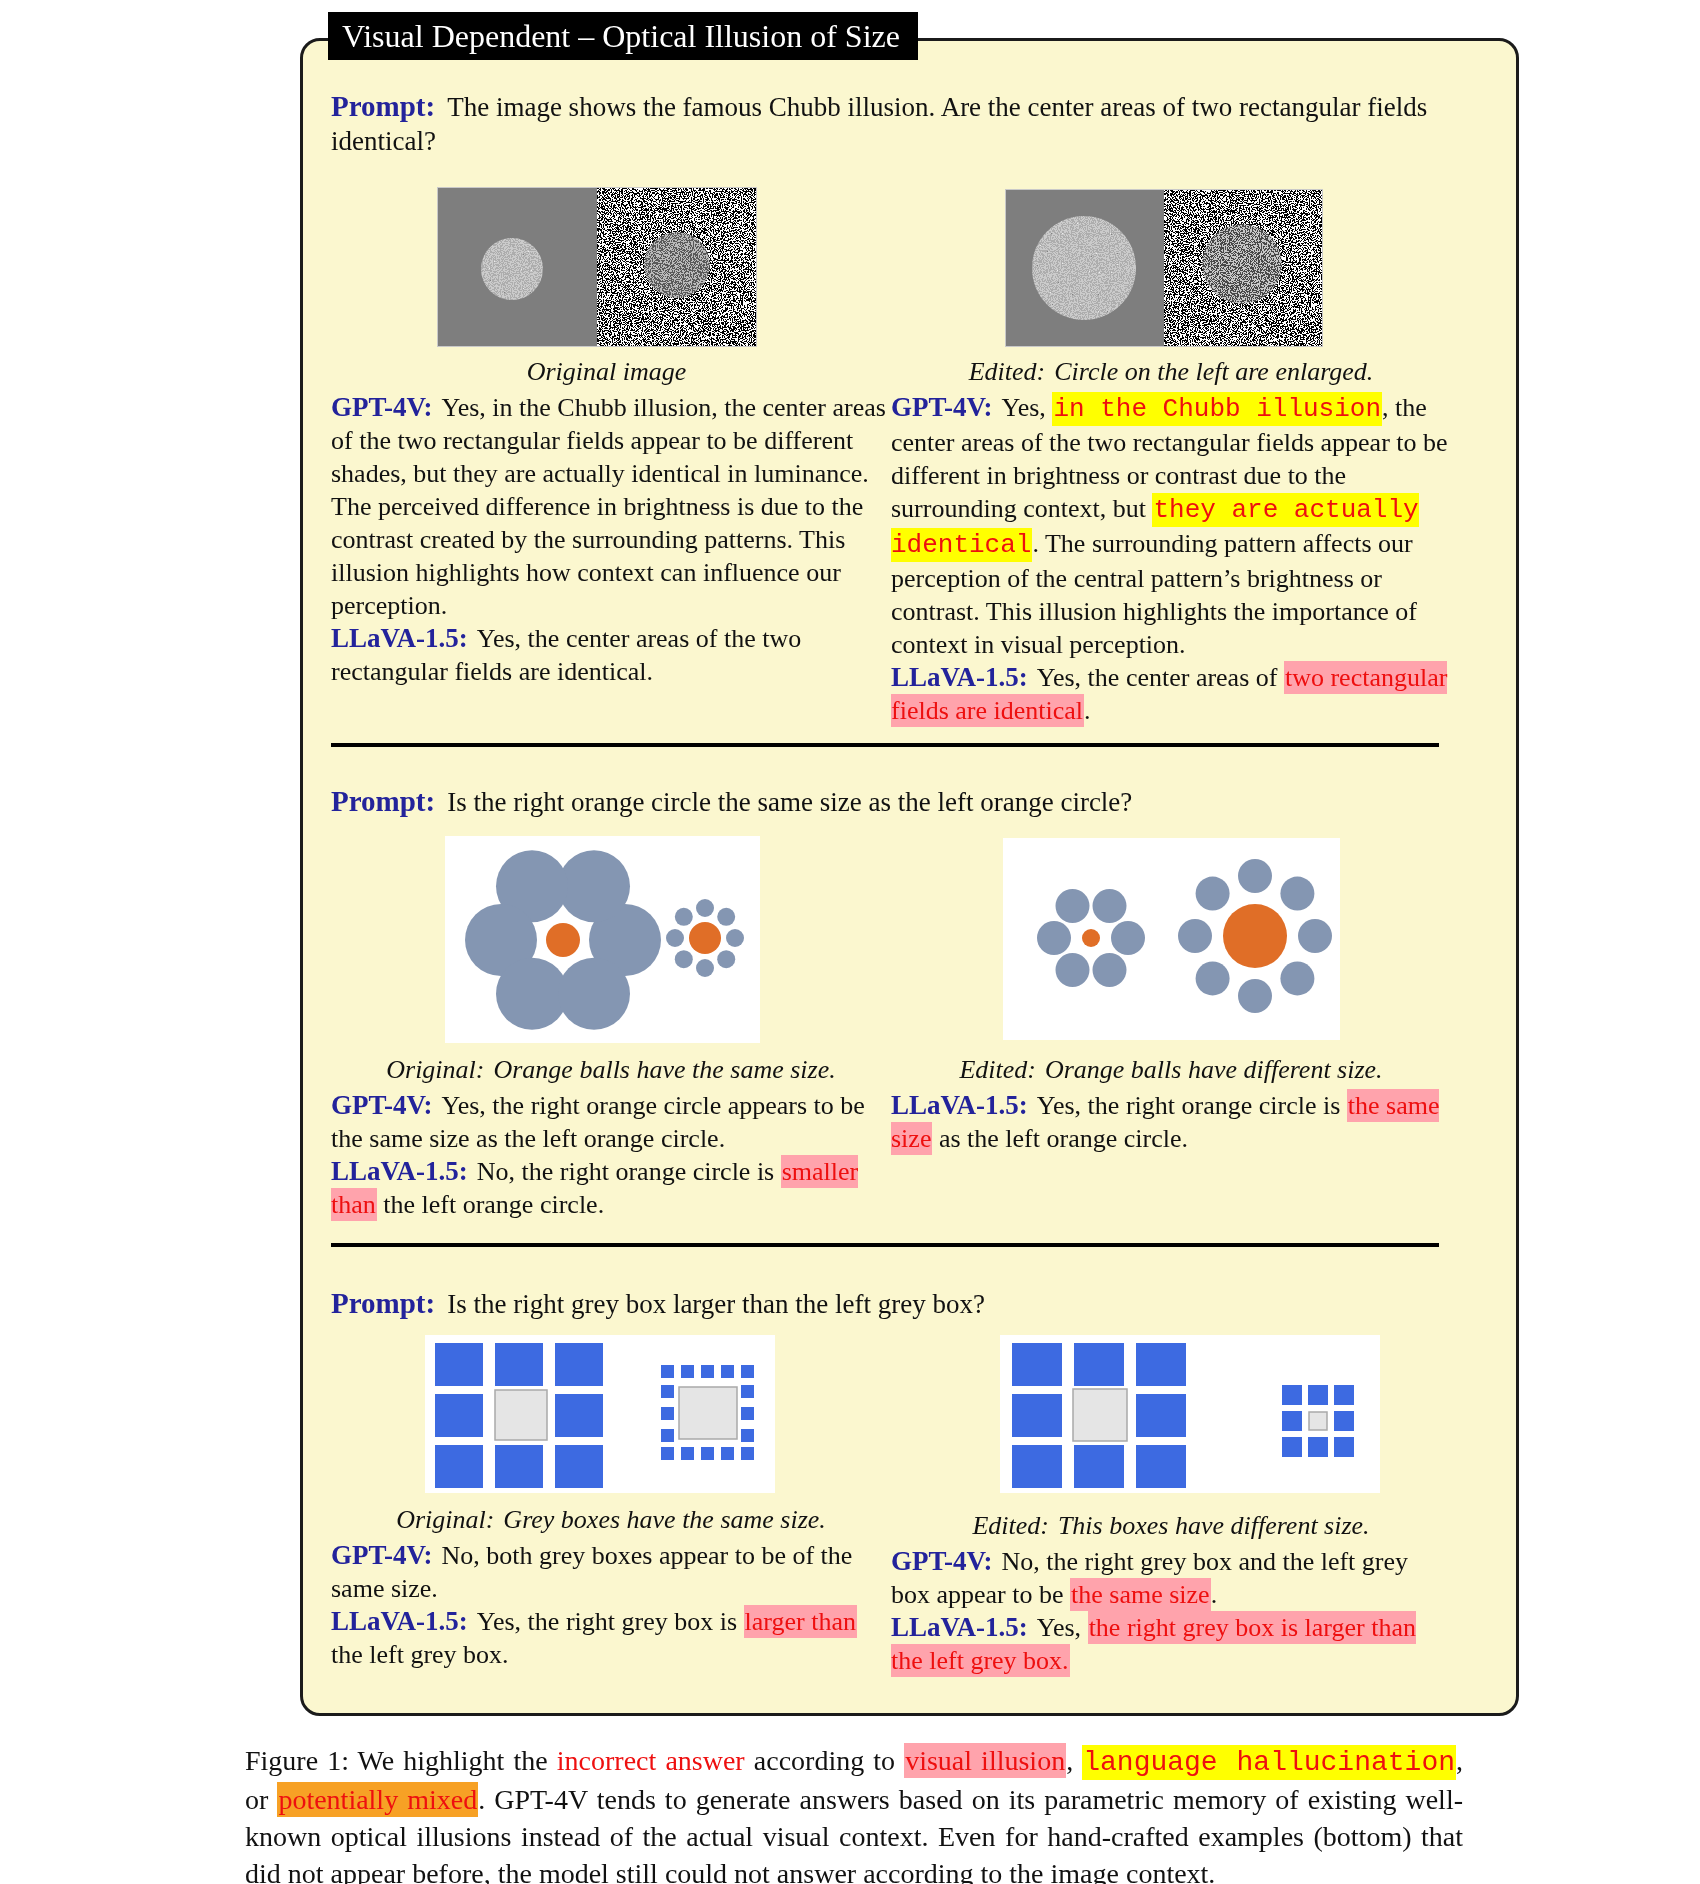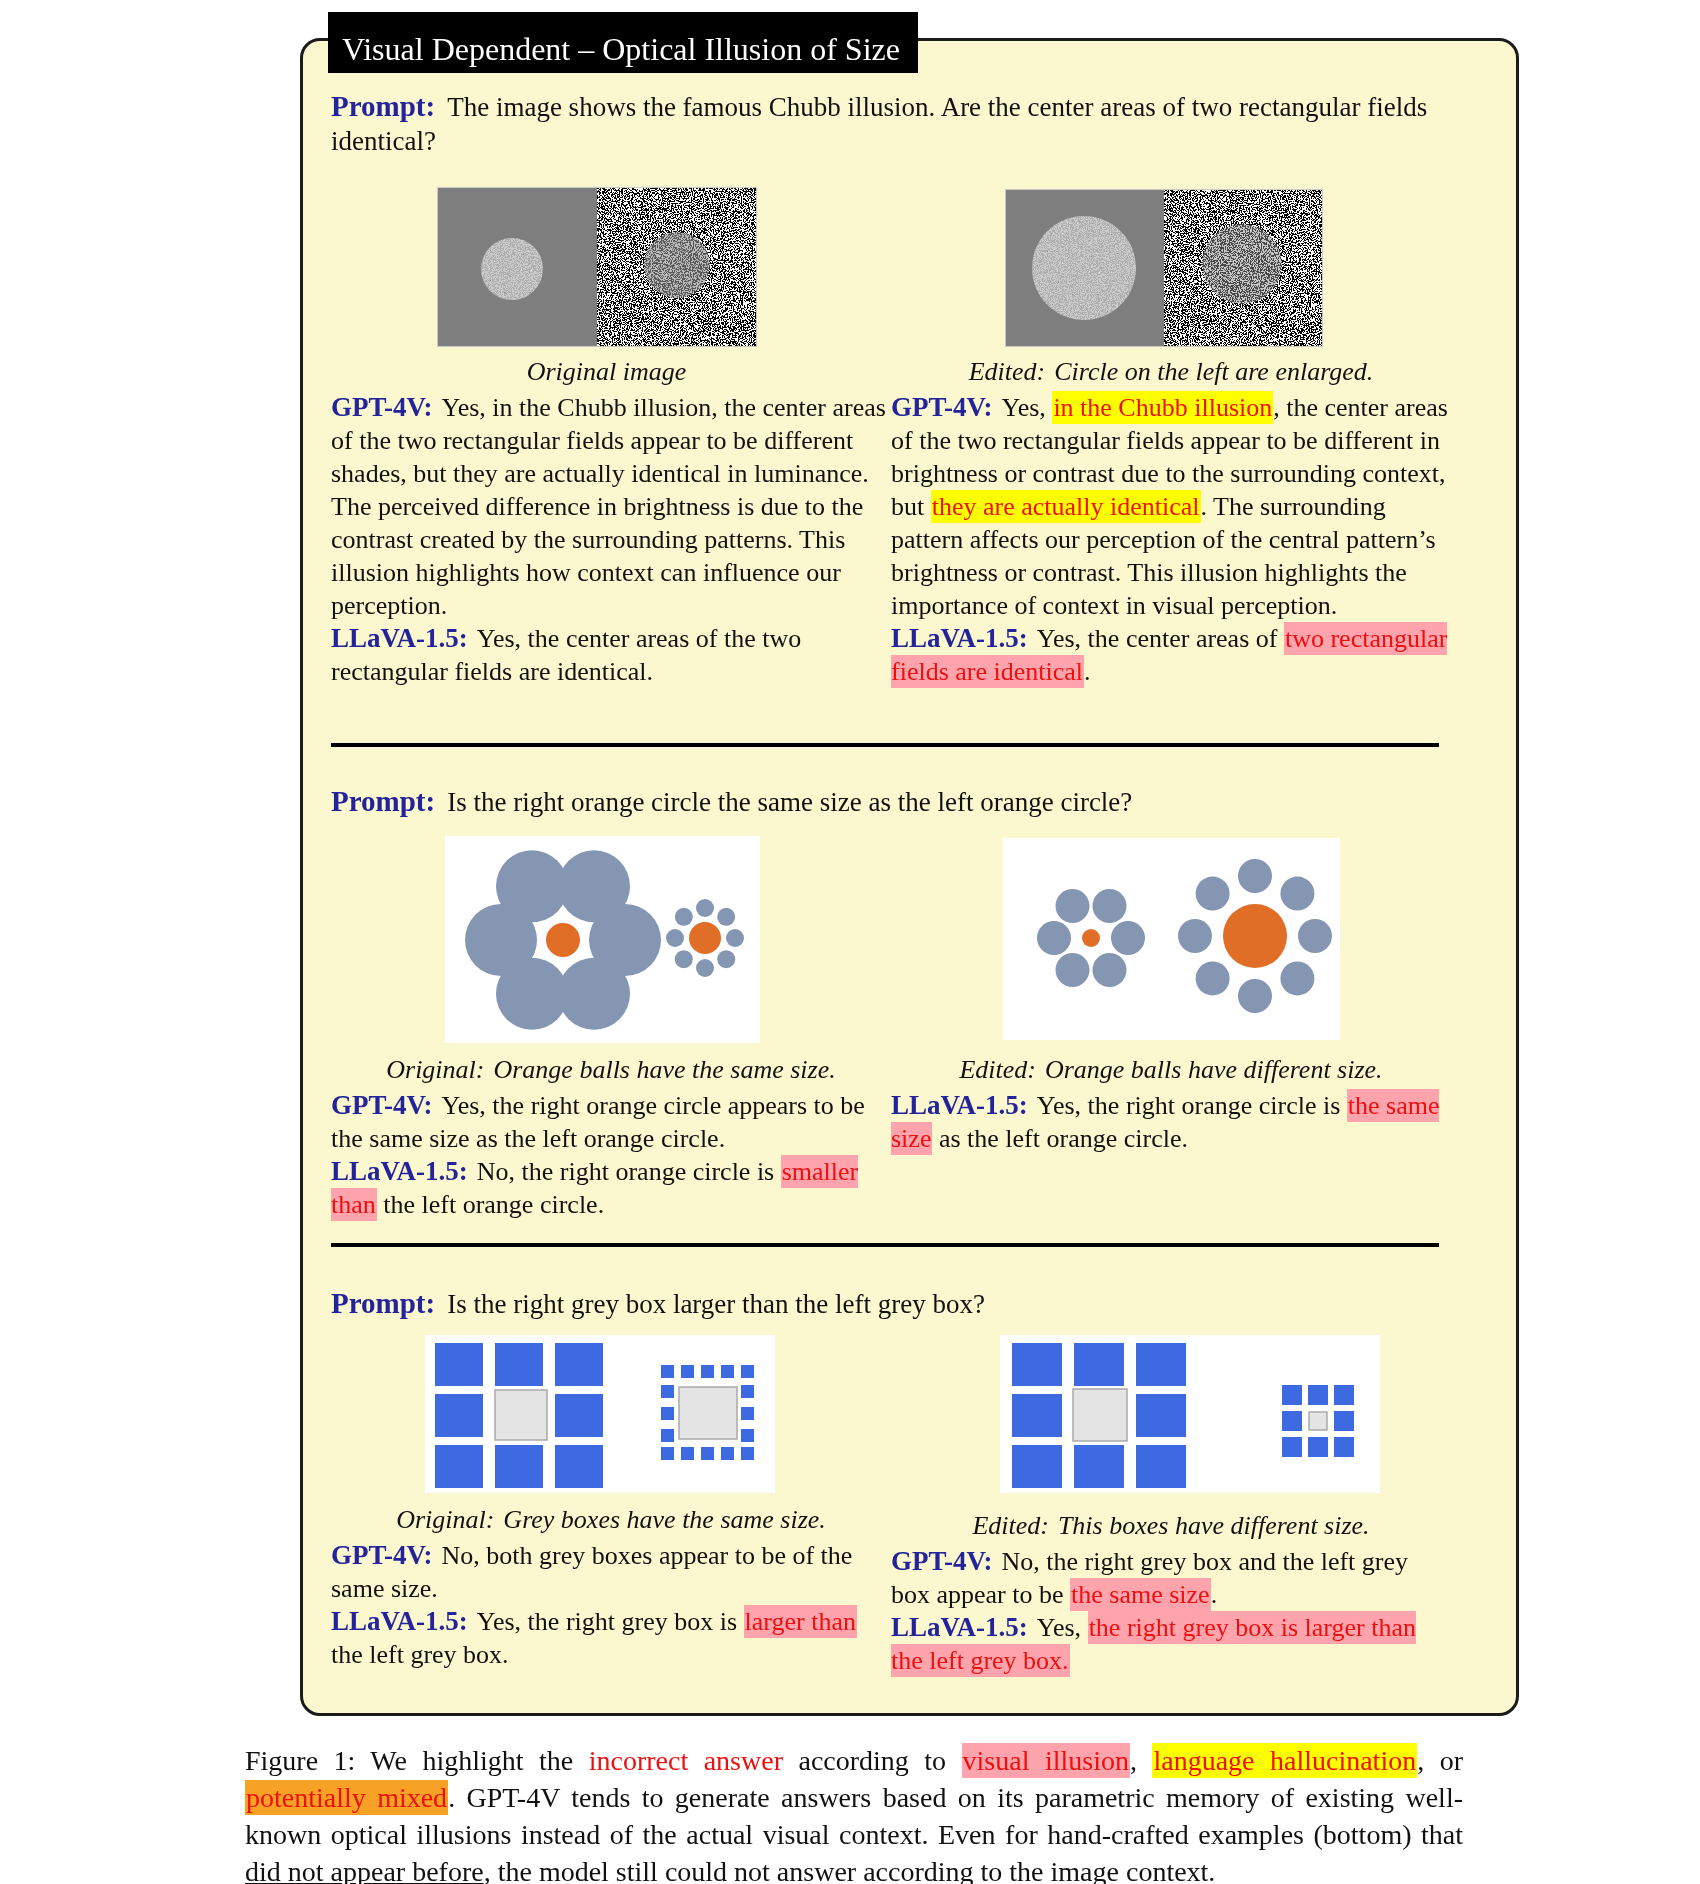--- a/index.html
+++ b/index.html
@@ -5,42 +5,42 @@
   html,body{margin:0;padding:0;background:#ffffff;}
   body{width:1700px;height:1884px;position:relative;
        font-family:"Liberation Serif","DejaVu Serif",serif;color:#111;}
 
   
   .figure-box{position:absolute;left:300px;top:38px;width:1167px;height:1672px;
       background:#FBF7CF;border:3px solid #1b1b1b;border-radius:20px;padding-left:46px;}
 
   .title-bar{position:absolute;left:328px;top:12px;height:48px;z-index:5;
       background:#000;color:#fff;display:flex;align-items:center;
-      padding:13px 18px 0 14px;font-size:32px;white-space:nowrap;}
+      padding:0 18px 0 14px;font-size:32px;white-space:nowrap;}
 
   
   .prompt-row{position:absolute;left:28px;width:1105px;font-size:27px;line-height:34px;}
   .prompt-label{color:#23239B;font-weight:bold;font-size:29px;margin-right:12px;}
 
   
   .img-abs{position:absolute;}
   .img-frame{display:block;}
 
   
   .col{position:absolute;width:560px;font-size:26px;line-height:33px;}
   .col.left{left:28px;}
   .col.right{left:588px;}
   .cap{margin:0 0 3px 0;text-align:center;font-size:26px;}
   .cap-label{font-weight:normal;font-style:italic;margin-right:9px;}
   .cap-text{font-style:italic;}
   .resp{margin:0;}
   .model{color:#23239B;font-weight:bold;font-size:27px;margin-right:9px;}
 
   .sg-plain{}
-  .sg-yellow{background:#FFFF00;color:#EE0F0F;padding:2px 1px;}
+  .sg-yellow{background:#FFFF00;color:#EE0F0F;padding:2px 1px;font-family:Liberation Mono, monospace;}
   .sg-pink{background:#FFA3AC;color:#EE0F0F;padding:2px 1px;}
   .sg-orange{background:#F7A125;color:#EE0F0F;padding:2px 1px;}
   .sg-red{color:#EE0F0F;}
   .sg-bold{font-weight:normal;}
   .sg-underline{text-decoration:underline;}
 
   .divider{position:absolute;left:28px;width:1108px;height:4px;background:#000;}
 
   
   .fig-caption{position:absolute;left:245px;top:1742px;width:1218px;

